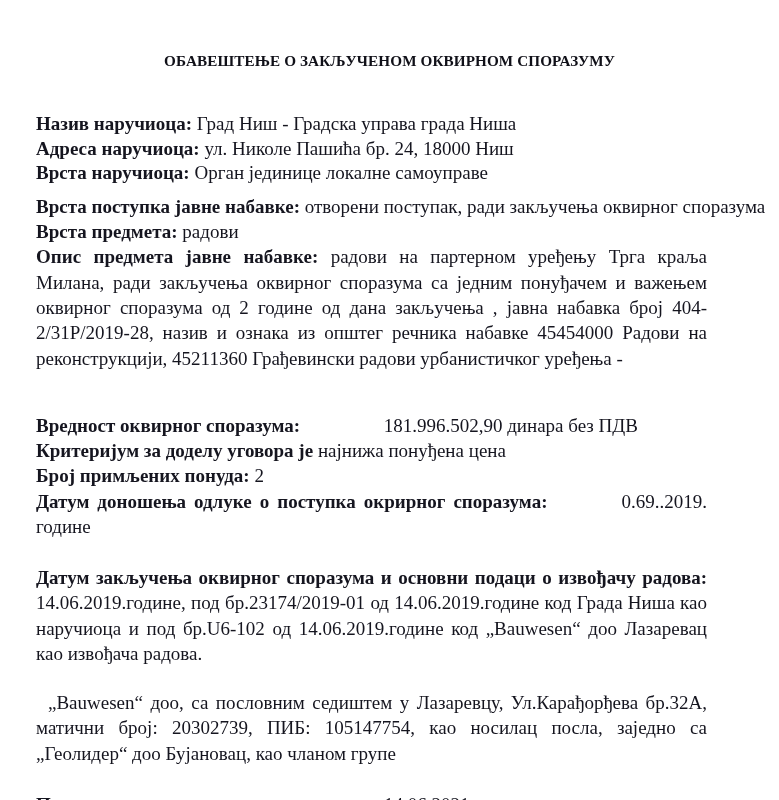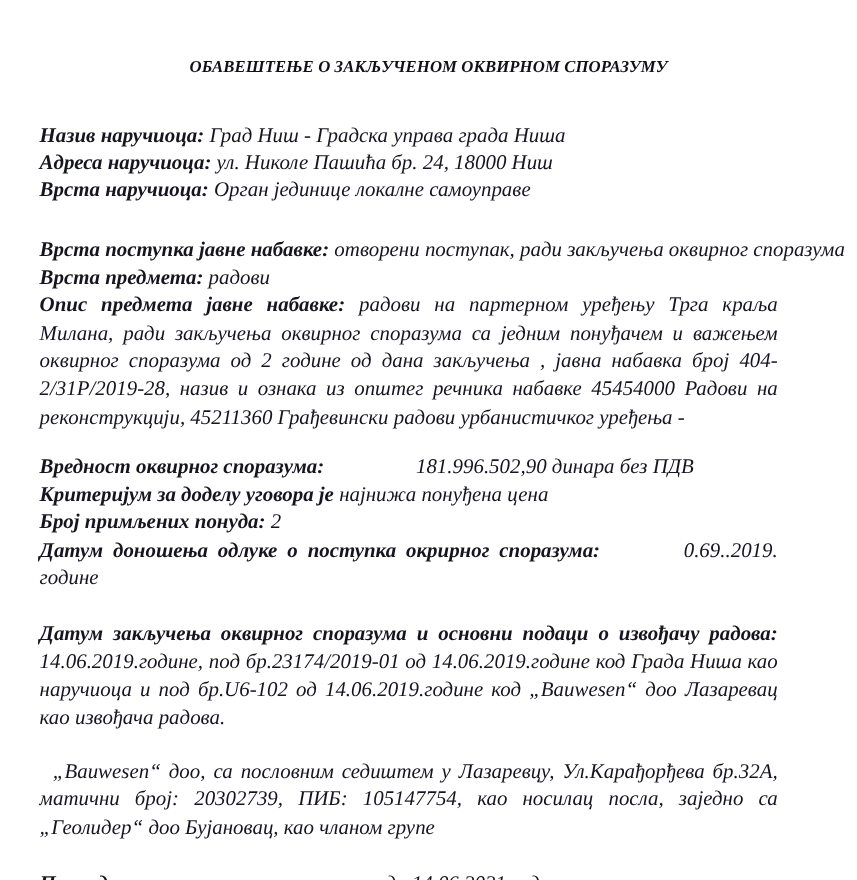--- a/index.html
+++ b/index.html
@@ -14,21 +14,20 @@
     color: #15151f;
     overflow: hidden;
   }
   .page {
     width: 779px;
     height: 649px;
     box-sizing: border-box;
     padding: 0;
     position: relative;
     background: #ffffff;
-    font-style: italic;
   }
   .doc-title {
     text-align: center;
     font-weight: bold;
     font-size: 15.2px;
     letter-spacing: 0.1px;
     margin: 0;
     padding-top: 52px;
     color: #101018;
   }
@@ -51,35 +50,35 @@
   }
   .val {
     font-weight: normal;
   }
   .link {
     color: #2020c8;
     text-decoration: underline;
     font-weight: normal;
   }
   .block-proc {
-    margin-top: 30px;
+    margin-top: 9px;
   }
   .para {
     margin: 0;
     text-align: justify;
     text-justify: inter-word;
     line-height: 1.33;
   }
   .para-desc {
     margin: 0;
     text-align: justify;
     line-height: 1.33;
   }
   .value-row {
-    margin-top: 20px;
+    margin-top: 42px;
   }
   .value-gap {
     display: inline-block;
     width: 74px;
   }
   .row-gap-lg {
   }
   .date-gap {
     display: inline-block;
     width: 58px;

